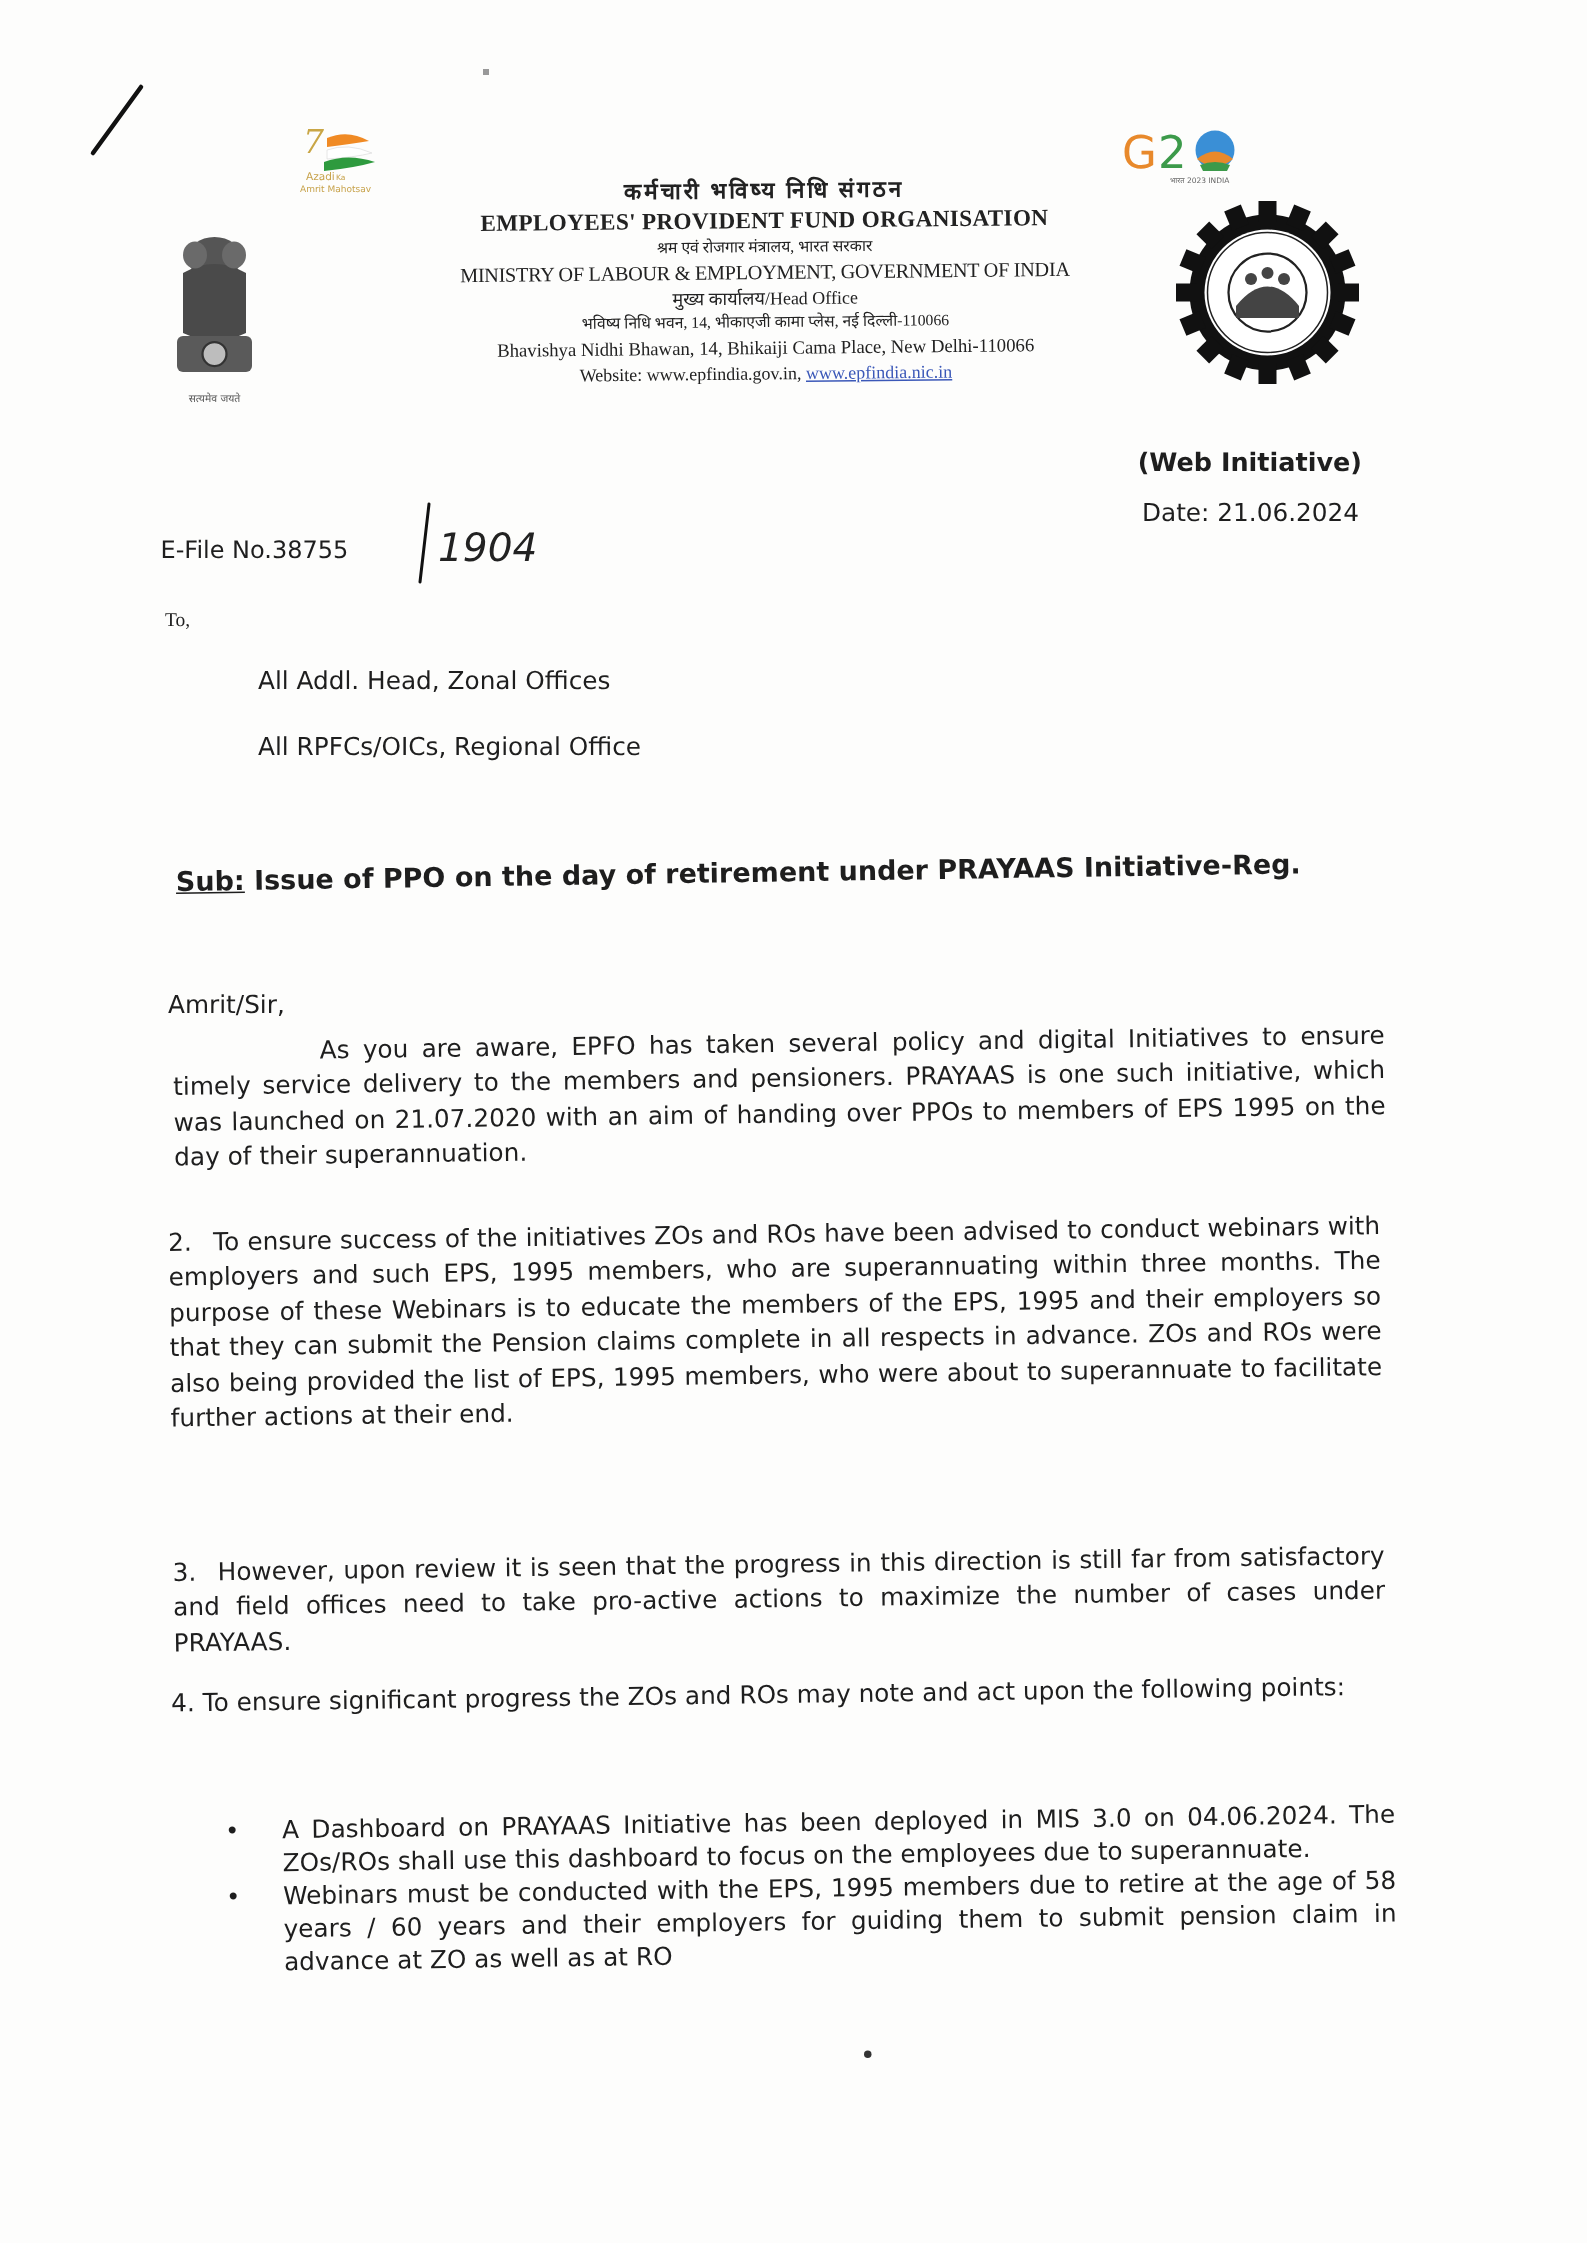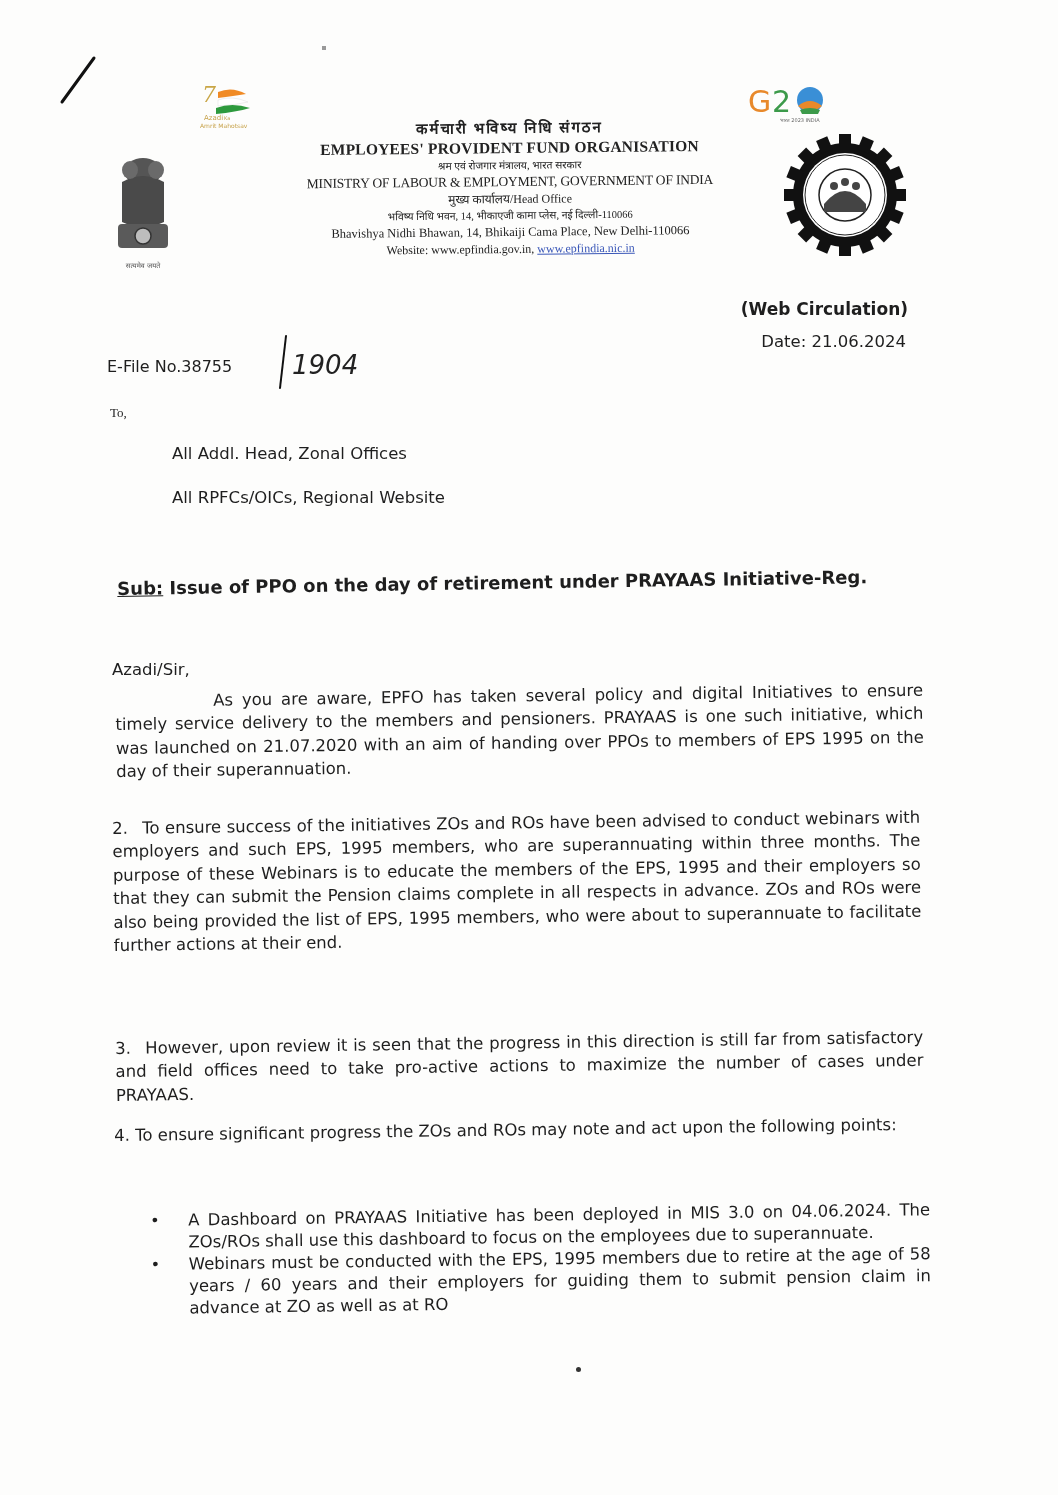--- a/index.html
+++ b/index.html
@@ -126,38 +126,38 @@
   <div class="lh-hindi-small">श्रम एवं रोजगार मंत्रालय, भारत सरकार</div>
   <div class="lh-ministry">MINISTRY OF LABOUR &amp; EMPLOYMENT, GOVERNMENT OF INDIA</div>
   <div class="lh-ho">मुख्य कार्यालय/Head Office</div>
   <div class="lh-hindi-small">भविष्य निधि भवन, 14, भीकाएजी कामा प्लेस, नई दिल्ली-110066</div>
   <div class="lh-addr">Bhavishya Nidhi Bhawan, 14, Bhikaiji Cama Place, New Delhi-110066</div>
   <div class="lh-web">
     <span>Website: www.epfindia.gov.in, </span><a>www.epfindia.nic.in</a>
   </div>
 </div>
 
-<div class="abs doc-text web-circ">(Web Circulation)</div>
+<div class="abs doc-text web-circ">(Web Initiative)</div>
 <div class="abs doc-text date">Date: 21.06.2024</div>
 <div class="abs doc-text efile">E-File No.38755</div>
 
 <svg class="abs handwritten" viewBox="0 0 120 60">
   <path d="M16 4 L10 56" stroke="#111" stroke-width="2" fill="none" stroke-linecap="round"></path>
   <text x="22" y="42" font-family="DejaVu Sans, sans-serif" font-size="26" fill="#222" font-style="italic">1904</text>
 </svg>
 
 <div class="abs doc-text to">To,</div>
 <div class="abs doc-text addr1">All Addl. Head, Zonal Offices</div>
-<div class="abs doc-text addr2">All RPFCs/OICs, Regional Website</div>
+<div class="abs doc-text addr2">All RPFCs/OICs, Regional Office</div>
 
 <div class="abs doc-text subject">
   <span class="sub-label">Sub:</span><span> Issue of PPO on the day of retirement under PRAYAAS Initiative-Reg.</span>
 </div>
 
-<div class="abs doc-text salutation">Azadi/Sir,</div>
+<div class="abs doc-text salutation">Amrit/Sir,</div>
 
 <div class="abs doc-text para p1">
   <span>As you are aware, EPFO has taken several policy and digital Initiatives to ensure timely service delivery to the members and pensioners. PRAYAAS is one such initiative, which was launched on 21.07.2020 with an aim of handing over PPOs to members of EPS 1995 on the day of their superannuation.</span>
 </div>
 <div class="abs doc-text para p2">
   <span class="num">2.</span><span>To ensure success of the initiatives ZOs and ROs have been advised to conduct webinars with employers and such EPS, 1995 members, who are superannuating within three months. The purpose of these Webinars is to educate the members of the EPS, 1995 and their employers so that they can submit the Pension claims complete in all respects in advance. ZOs and ROs were also being provided the list of EPS, 1995 members, who were about to superannuate to facilitate further actions at their end.</span>
 </div>
 <div class="abs doc-text para p3">
   <span class="num">3.</span><span>However, upon review it is seen that the progress in this direction is still far from satisfactory and field offices need to take pro-active actions to maximize the number of cases under PRAYAAS.</span>
 </div>

